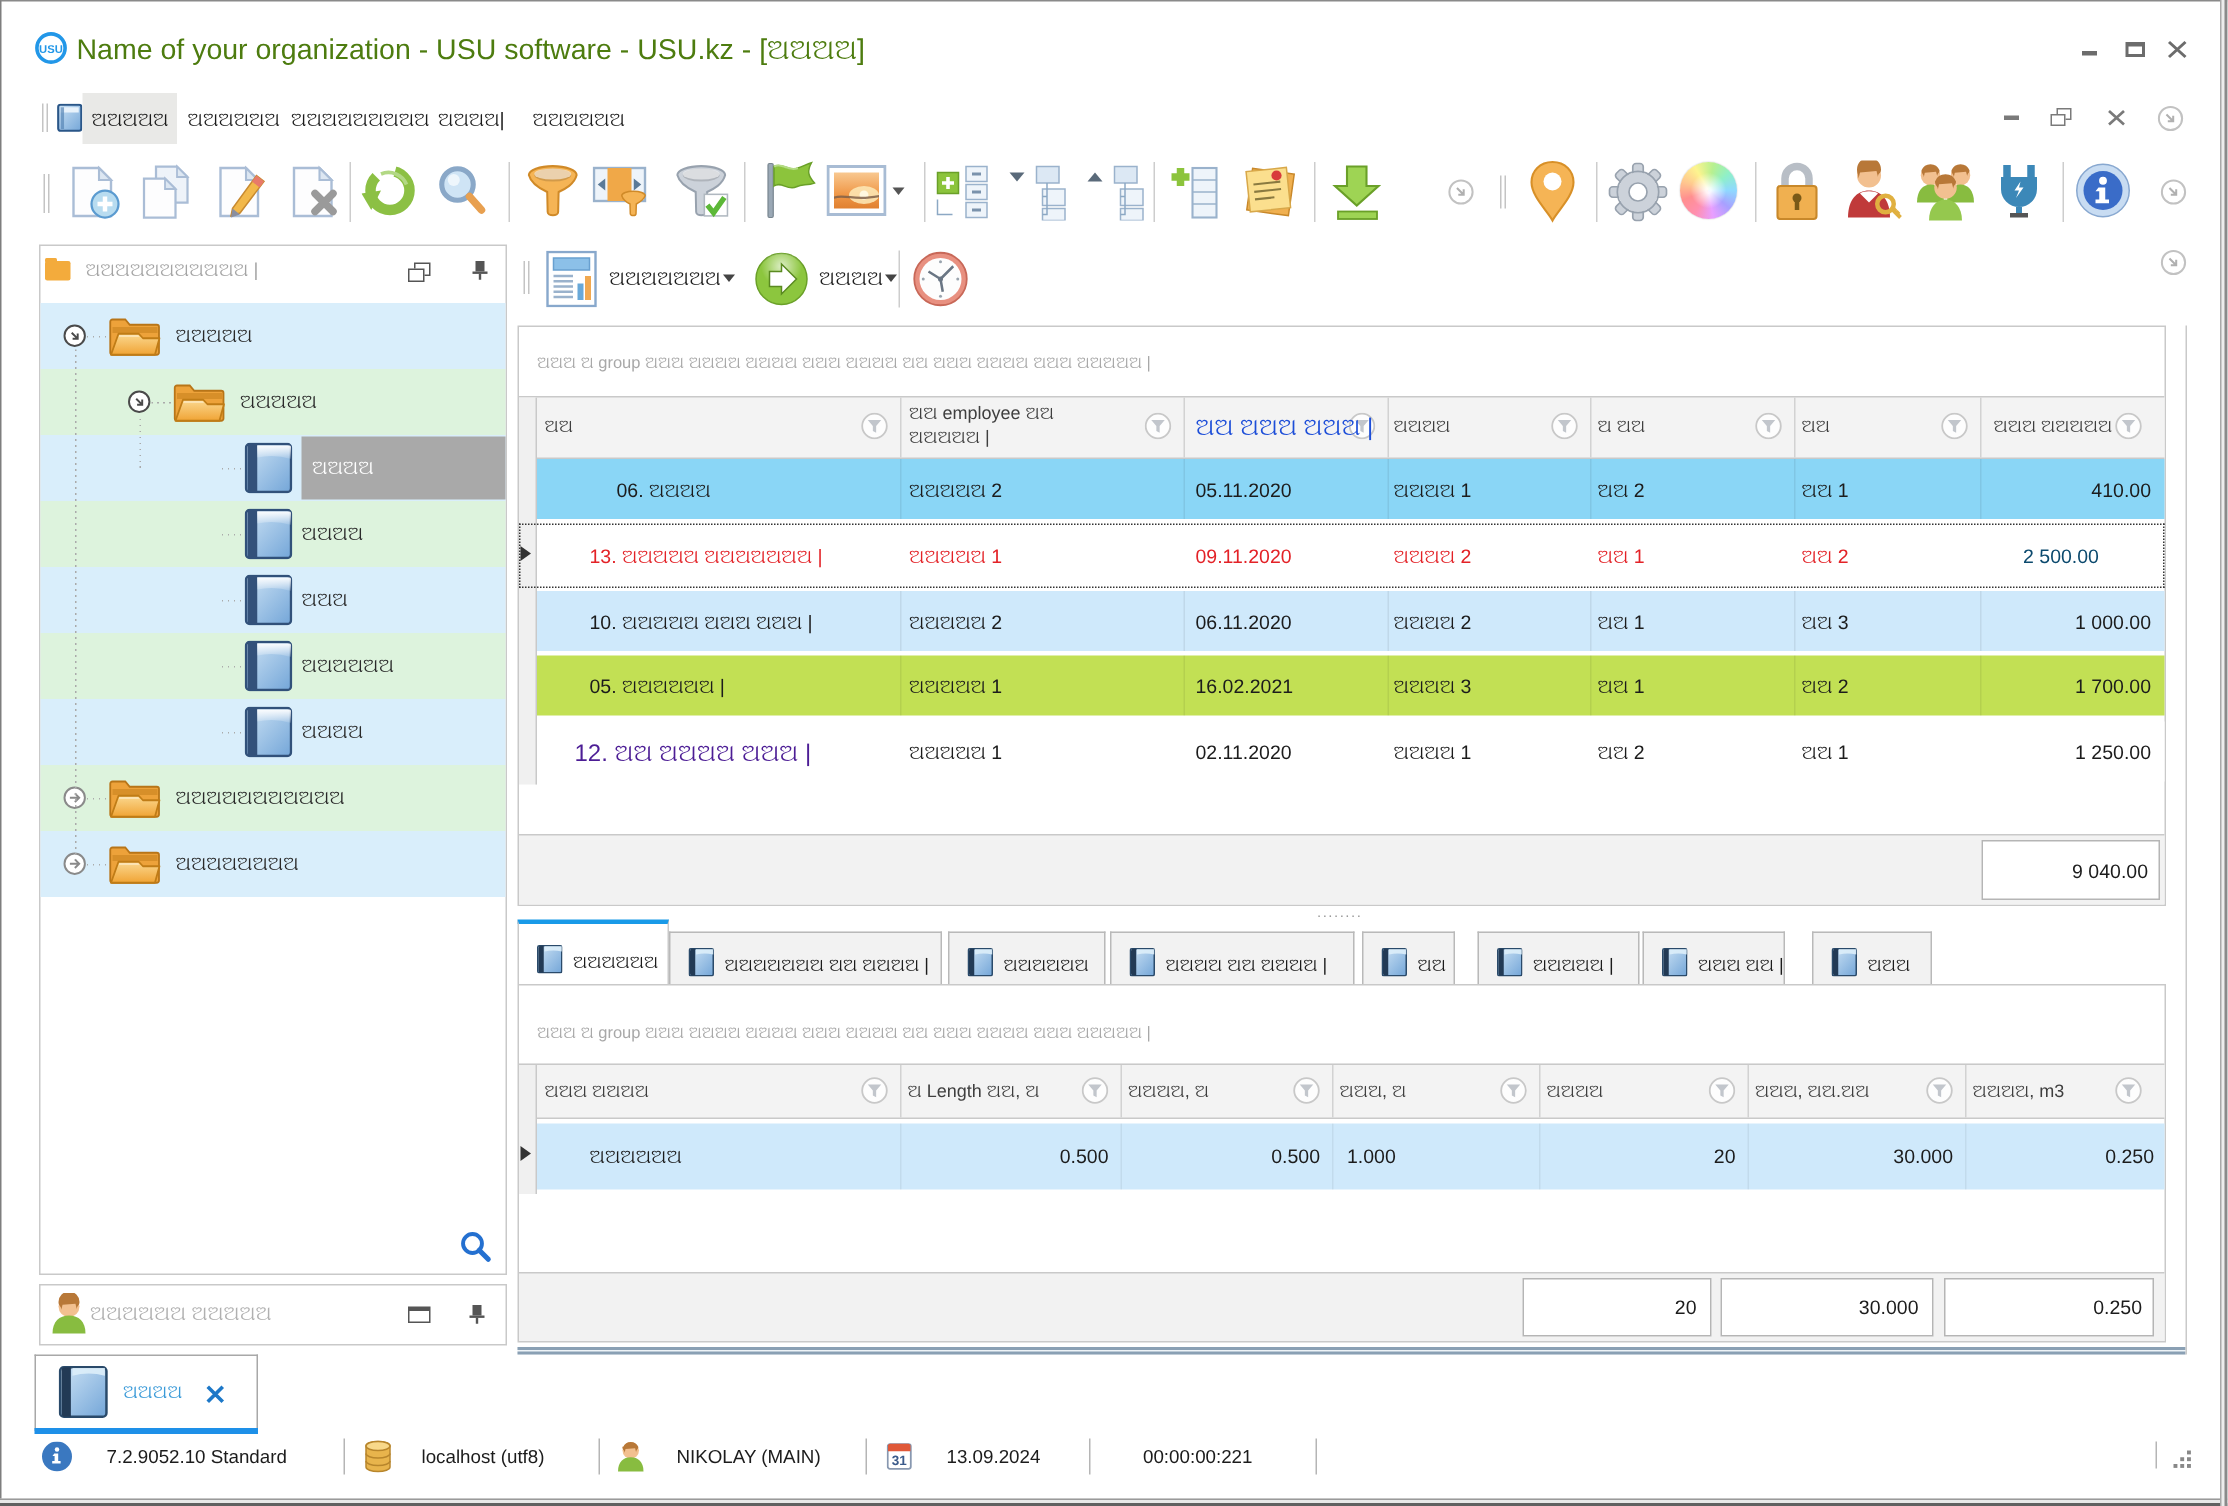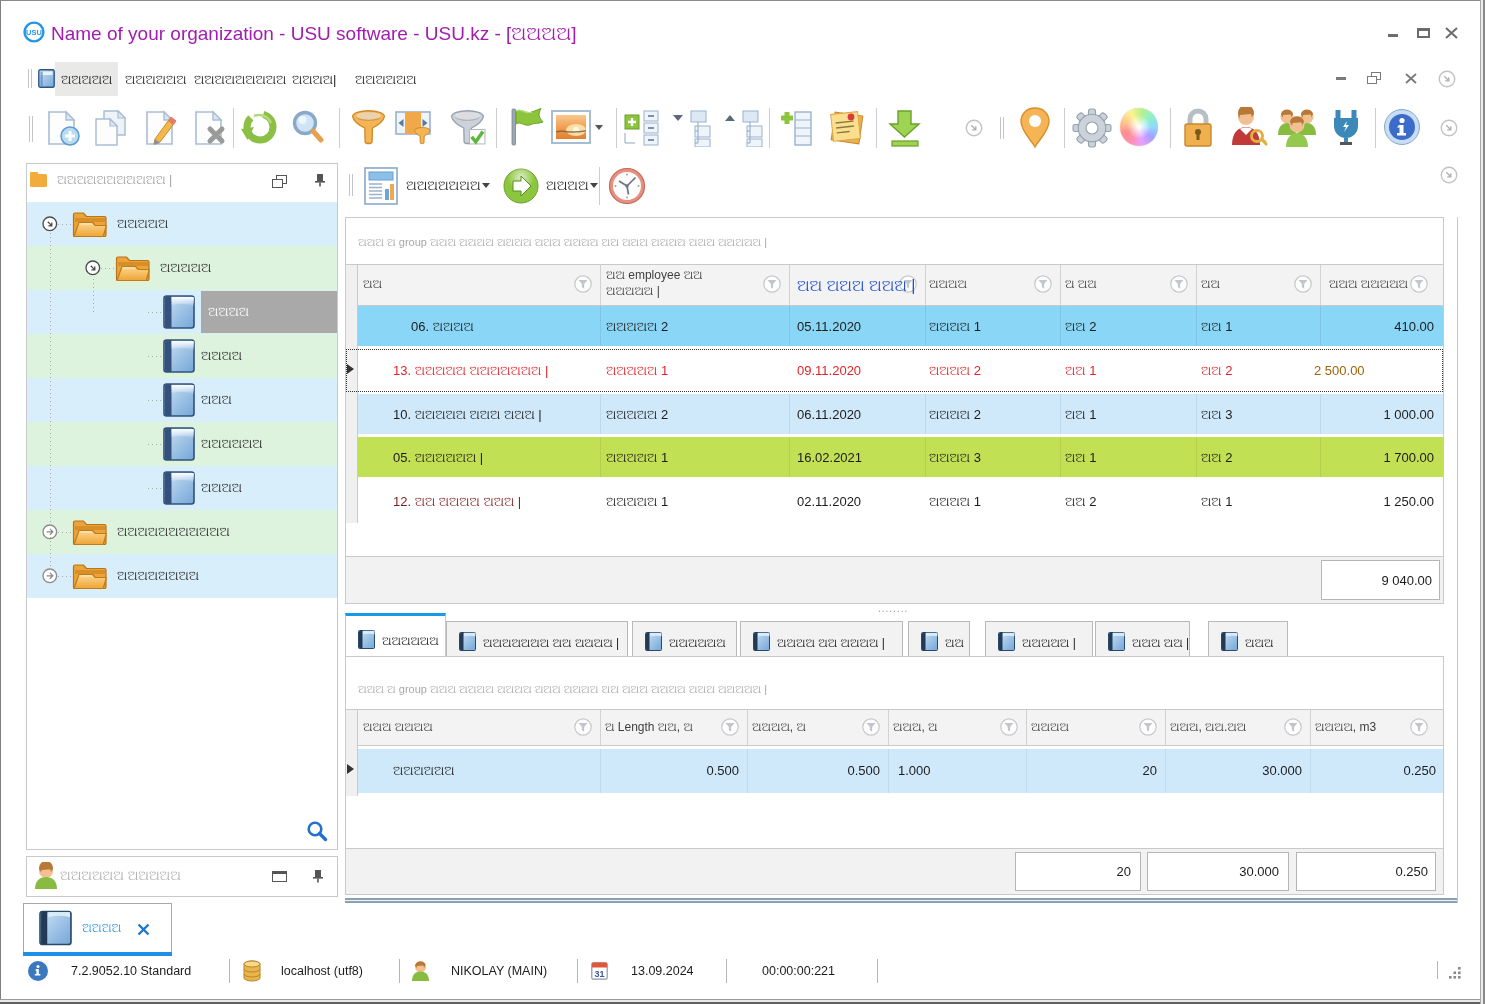--- a/index.html
+++ b/index.html
@@ -12,21 +12,21 @@
 </style></head>
 <body>
 
 <div class="ab" style="left:0;top:0;width:1485px;height:1004px;border:1px solid #7e7e7e;border-top:1px solid #8a8a8a"></div>
 <div class="ab" style="left:0;top:999px;width:1485px;height:5px;background:#e8e8e8;border-top:1px solid #9a9a9a;border-bottom:2px solid #606060"></div>
 <div class="ab" style="left:1480px;top:0;width:5px;height:1004px;background:#ececec;border-left:1px solid #a8a8a8;border-right:2px solid #8a8a8a"></div>
 <svg class="ab" style="left:23px;top:21px" width="22" height="22" viewBox="0 0 22 22">
 <circle cx="11" cy="11" r="9.4" fill="#fff" stroke="#2297e8" stroke-width="2.4"></circle>
 <text x="11" y="14.2" font-size="7.5" font-weight="bold" fill="#2297e8" text-anchor="middle" font-family="Liberation Sans">USU</text>
   </svg>
-<div class="txt" style="left:51px;top:24px;font-size:19px;color:#a21caf">Name of your organization - USU software - USU.kz - [ଅଅଅଅ]</div>
+<div class="txt" style="left:51px;top:24px;font-size:19px;color:#4d7c0f">Name of your organization - USU software - USU.kz - [ଅଅଅଅ]</div>
 <div class="ab" style="left:1388px;top:34px;width:10px;height:3px;background:#6c6c6c"></div>
 <div class="ab" style="left:1417px;top:28px;width:13px;height:10px;border:2px solid #6c6c6c;border-top:3px solid #6c6c6c"></div>
 <svg class="ab" style="left:1445px;top:27px" width="13" height="12" viewBox="0 0 13 12">
 <path d="M1 1 L12 11 M12 1 L1 11" stroke="#6c6c6c" stroke-width="2"></path>
   </svg>
 <div class="ab" style="left:28px;top:69px;width:1px;height:19px;background:#c4c4c4"></div>
 <div class="ab" style="left:31px;top:69px;width:1px;height:19px;background:#c4c4c4"></div>
 <svg class="ab" style="left:38px;top:69px" width="17" height="19" viewBox="0 0 17 19">
 <rect x="0.8" y="0.8" width="15.4" height="17.4" rx="1.5" fill="url(#bkg)" stroke="#2a5688" stroke-width="1.4"></rect>
 <rect x="2.5" y="2.5" width="12" height="3.5" fill="#e8f2fb"></rect>
@@ -486,21 +486,21 @@
 <div class="txt" style="left:1314px;top:320.4px;width:120px;text-align:right;font-size:13px;color:#1c1c1c">410.00</div>
 <div class="ab" style="left:358px;top:350.0px;width:1085px;height:40.0px;background:#ffffff"></div>
 <div class="ab" style="left:346px;top:348.5px;width:1097px;height:43.0px;border:1.5px dotted #333"></div>
 <div class="ab" style="left:347px;top:364.0px;width:0;height:0;border:5px solid transparent;border-left:7px solid #333"></div>
 <div class="txt" style="left:393px;top:364.0px;font-size:13px;color:#e32227">13. ଅଅଅଅଅ ଅଅଅଅଅଅଅ |</div>
 <div class="txt" style="left:606px;top:364.0px;font-size:13px;color:#e32227">ଅଅଅଅଅ 1</div>
 <div class="txt" style="left:797px;top:364.0px;font-size:13px;color:#e32227">09.11.2020</div>
 <div class="txt" style="left:929px;top:364.0px;font-size:13px;color:#e32227">ଅଅଅଅ 2</div>
 <div class="txt" style="left:1065px;top:364.0px;font-size:13px;color:#e32227">ଅଅ 1</div>
 <div class="txt" style="left:1201px;top:364.0px;font-size:13px;color:#e32227">ଅଅ 2</div>
-<div class="txt" style="left:1314px;top:364.0px;width:120px;text-align:left;font-size:13px;color:#a16207">2 500.00</div>
+<div class="txt" style="left:1314px;top:364.0px;width:120px;text-align:center;font-size:13px;color:#0c4a6e">2 500.00</div>
 <div class="ab" style="left:358px;top:393.6px;width:1085px;height:40.0px;background:#cfe9fb"></div>
 <div class="ab" style="left:600px;top:393.6px;width:1px;height:40.0px;background:rgba(0,0,0,0.07)"></div>
 <div class="ab" style="left:789px;top:393.6px;width:1px;height:40.0px;background:rgba(0,0,0,0.07)"></div>
 <div class="ab" style="left:925px;top:393.6px;width:1px;height:40.0px;background:rgba(0,0,0,0.07)"></div>
 <div class="ab" style="left:1060px;top:393.6px;width:1px;height:40.0px;background:rgba(0,0,0,0.07)"></div>
 <div class="ab" style="left:1196px;top:393.6px;width:1px;height:40.0px;background:rgba(0,0,0,0.07)"></div>
 <div class="ab" style="left:1320px;top:393.6px;width:1px;height:40.0px;background:rgba(0,0,0,0.07)"></div>
 <div class="txt" style="left:393px;top:407.6px;font-size:13px;color:#1c1c1c">10. ଅଅଅଅଅ ଅଅଅ ଅଅଅ |</div>
 <div class="txt" style="left:606px;top:407.6px;font-size:13px;color:#1c1c1c">ଅଅଅଅଅ 2</div>
 <div class="txt" style="left:797px;top:407.6px;font-size:13px;color:#1c1c1c">06.11.2020</div>
@@ -516,21 +516,21 @@
 <div class="ab" style="left:1196px;top:437.2px;width:1px;height:40.0px;background:rgba(0,0,0,0.07)"></div>
 <div class="ab" style="left:1320px;top:437.2px;width:1px;height:40.0px;background:rgba(0,0,0,0.07)"></div>
 <div class="txt" style="left:393px;top:451.2px;font-size:13px;color:#1c1c1c">05. ଅଅଅଅଅଅ |</div>
 <div class="txt" style="left:606px;top:451.2px;font-size:13px;color:#1c1c1c">ଅଅଅଅଅ 1</div>
 <div class="txt" style="left:797px;top:451.2px;font-size:13px;color:#1c1c1c">16.02.2021</div>
 <div class="txt" style="left:929px;top:451.2px;font-size:13px;color:#1c1c1c">ଅଅଅଅ 3</div>
 <div class="txt" style="left:1065px;top:451.2px;font-size:13px;color:#1c1c1c">ଅଅ 1</div>
 <div class="txt" style="left:1201px;top:451.2px;font-size:13px;color:#1c1c1c">ଅଅ 2</div>
 <div class="txt" style="left:1314px;top:451.2px;width:120px;text-align:right;font-size:13px;color:#1c1c1c">1 700.00</div>
 <div class="ab" style="left:358px;top:480.8px;width:1085px;height:40.0px;background:#ffffff"></div>
-<div class="txt" style="left:393px;top:494.8px;font-size:13px;color:#7f1d1d">12. ଅଅ ଅଅଅଅ ଅଅଅ |</div>
+<div class="txt" style="left:383px;top:494.8px;font-size:16px;color:#4c1d95">12. ଅଅ ଅଅଅଅ ଅଅଅ |</div>
 <div class="txt" style="left:606px;top:494.8px;font-size:13px;color:#1c1c1c">ଅଅଅଅଅ 1</div>
 <div class="txt" style="left:797px;top:494.8px;font-size:13px;color:#1c1c1c">02.11.2020</div>
 <div class="txt" style="left:929px;top:494.8px;font-size:13px;color:#1c1c1c">ଅଅଅଅ 1</div>
 <div class="txt" style="left:1065px;top:494.8px;font-size:13px;color:#1c1c1c">ଅଅ 2</div>
 <div class="txt" style="left:1201px;top:494.8px;font-size:13px;color:#1c1c1c">ଅଅ 1</div>
 <div class="txt" style="left:1314px;top:494.8px;width:120px;text-align:right;font-size:13px;color:#1c1c1c">1 250.00</div>
 <div class="ab" style="left:346px;top:556px;width:1097px;height:47px;background:#f2f2f2;border-top:1px solid #c9c9c9"></div>
 <div class="ab" style="left:1321px;top:560px;width:119px;height:40px;background:#fff;border:1px solid #b5b5b5"></div>
 <div class="txt" style="left:1312px;top:574px;width:120px;text-align:right;font-size:13px;color:#1c1c1c">9 040.00</div>
 <div class="txt" style="left:878px;top:604px;font-size:10px;color:#999;letter-spacing:1px">........</div>

